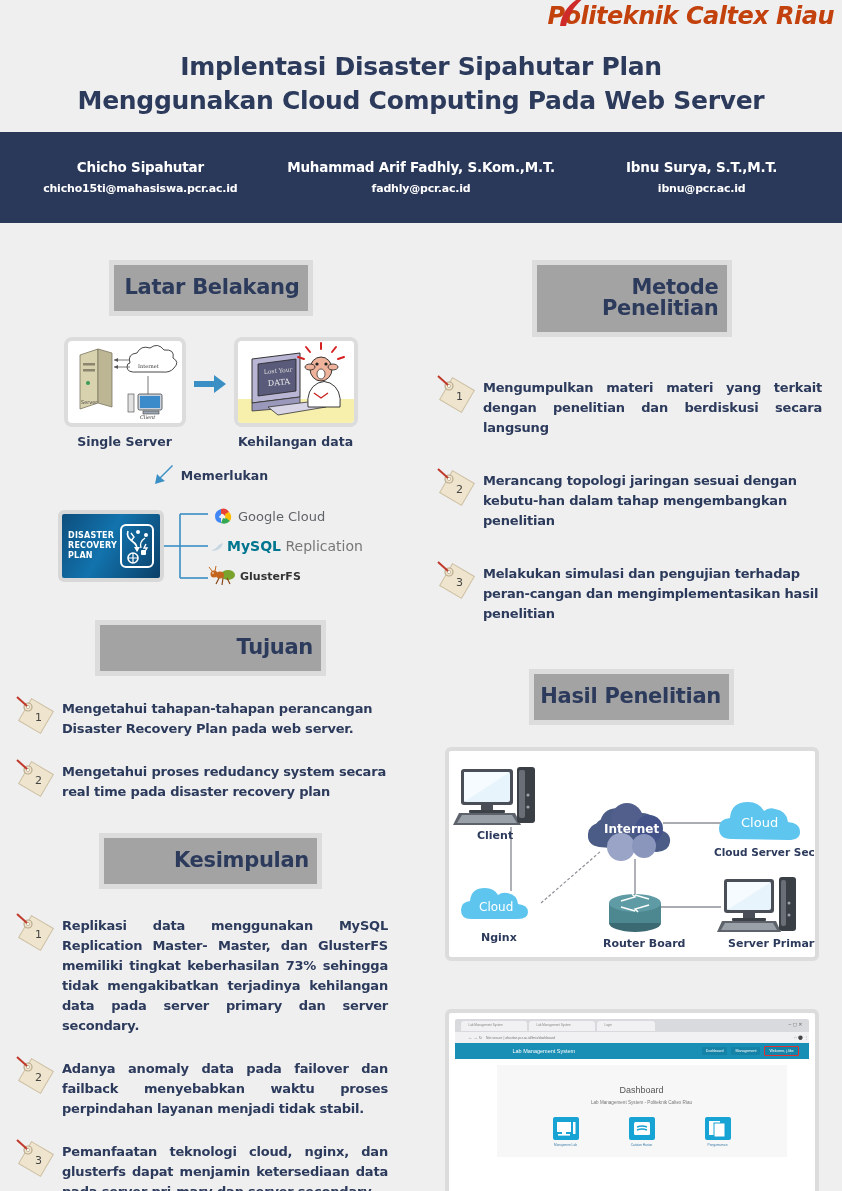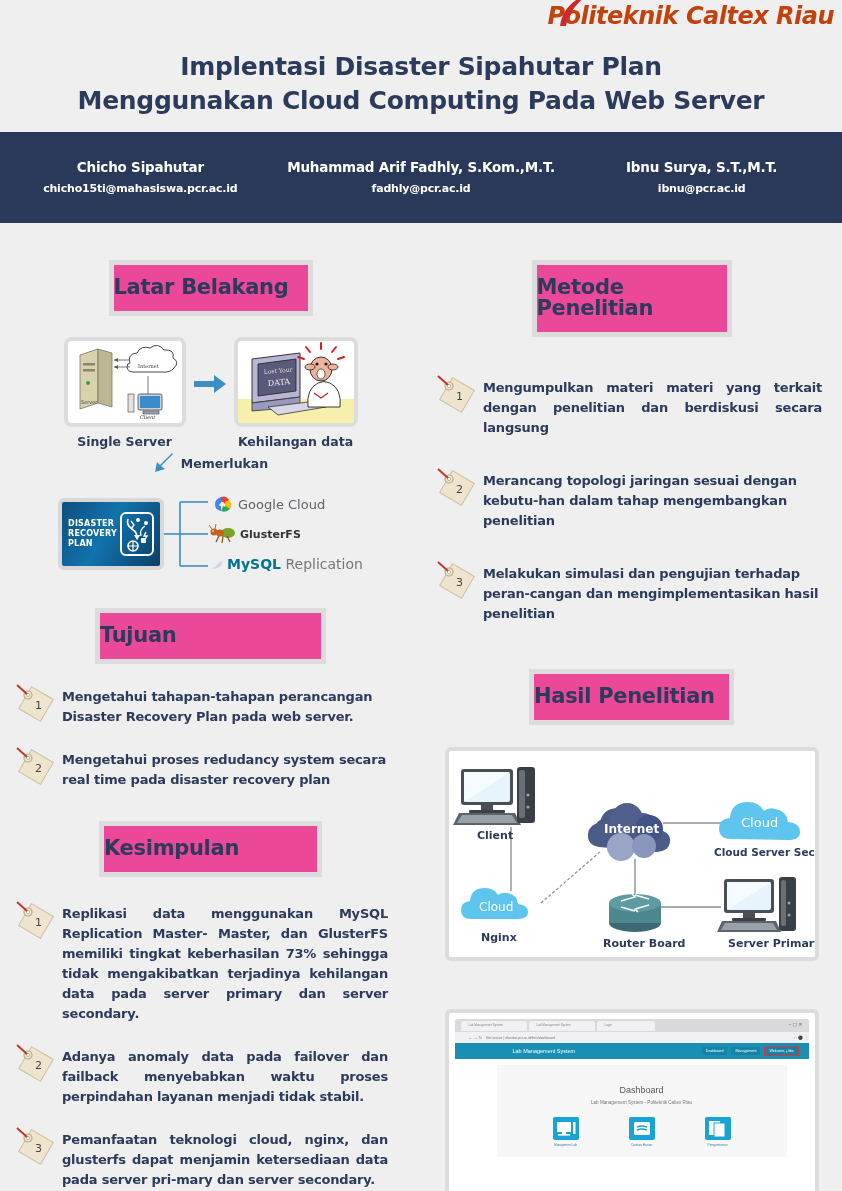--- a/index.html
+++ b/index.html
@@ -56,28 +56,28 @@
   }
 
   
   .content { position: relative; width: 842px; }
   .col-left  { position: absolute; left: 0;   top: 0; width: 421px; }
   .col-right { position: absolute; left: 421px; top: 0; width: 421px; }
 
   
   .sec-head-wrap { display: flex; justify-content: center; }
   .sec-head {
-    background: #ec4899;
+    background: #a3a3a3;
     border: 5px solid #dcdcdc;
     color: #2c3a5c;
     font-family: "DejaVu Sans", sans-serif;
     font-weight: bold;
     font-size: 21px;
     letter-spacing: -0.3px;
-    text-align: left;
+    text-align: right;
     padding: 12px 8px 13px 0;
     line-height: 1;
   }
   .sh-latar  { width: 204px; }
   .sh-metode { width: 200px; }
   .sh-tujuan { width: 231px; }
   .sh-hasil  { width: 205px; }
   .sh-kesimp { width: 223px; }
 
   
@@ -114,21 +114,21 @@
   .img-frame.wide { width: 124px; }
   .img-caption {
     margin-top: 7px;
     font-family: "DejaVu Sans", sans-serif;
     font-weight: bold; font-size: 12.5px; color: #2c3a5c;
   }
   .blue-arrow-h { color: #3a8fc4; font-size: 26px; line-height: 1; padding-bottom: 18px; }
 
   .memerlukan {
     display: flex; align-items: center; justify-content: center;
-    gap: 6px; margin-top: 4px;
+    gap: 6px; margin-top: 16px;
   }
   .memerlukan-label {
     font-family: "DejaVu Sans", sans-serif;
     font-weight: bold; font-size: 12.5px; color: #2c3a5c;
   }
 
   
   .drp-row { display: flex; align-items: center; justify-content: center; margin-top: 16px; }
   .drp-card {
     width: 106px; height: 72px;
@@ -365,35 +365,35 @@
         <div class="tech-item" style="height:30px;">
           <svg width="26" height="20" viewBox="0 0 26 20" style="margin-right:4px;">
             <path d="M13 3 q5 -2 8 3 l-4 4 q-2 -3 -5 -2 Z" fill="#ea4335"></path>
             <path d="M21 6 q4 4 1 9 l-5 -3 q1 -3 0 -4 Z" fill="#fbbc05"></path>
             <path d="M22 15 q-4 4 -9 2 l2 -5 q2 1 3 0 Z" fill="#34a853"></path>
             <path d="M13 17 q-6 -1 -6 -7 q0 -5 6 -7 l0 6 q-2 1 -2 2 q0 1 2 1 Z" fill="#4285f4"></path>
           </svg>
           <span class="tech-name gcloud">Google Cloud</span>
         </div>
         <div class="tech-item" style="height:30px;">
+          <svg width="16" height="14" viewBox="0 0 16 14" style="margin-right:3px;">
+            <path d="M2 11 q4 1 7 -3 q2 -3 6 -4 q-1 4 -4 6 q-4 3 -9 1 Z" fill="#c6d6e2"></path>
+          </svg>
+          <span class="tech-name"><span class="mysql-blue">MySQL</span><span> Replication</span></span>
+        </div>
+        <div class="tech-item" style="height:30px;">
           <svg width="30" height="22" viewBox="0 0 30 22" style="margin-right:2px;">
             <ellipse cx="20" cy="10" rx="7" ry="5" fill="#7aa32e"></ellipse>
             <ellipse cx="12" cy="10" rx="4" ry="3.5" fill="#c4651f"></ellipse>
             <circle cx="6" cy="9" r="3.5" fill="#c4651f"></circle>
             <circle cx="5" cy="8" r="0.8" fill="#fff"></circle>
             <path d="M4 6 l-3 -4 M7 6 l1 -5" stroke="#c4651f" stroke-width="1" fill="none"></path>
             <path d="M11 13 l-3 6 M15 13 l-1 7 M19 13 l3 6" stroke="#8a4a16" stroke-width="1.2" fill="none"></path>
           </svg>
           <span class="tech-name gluster">GlusterFS</span>
-        </div>
-        <div class="tech-item" style="height:30px;">
-          <svg width="16" height="14" viewBox="0 0 16 14" style="margin-right:3px;">
-            <path d="M2 11 q4 1 7 -3 q2 -3 6 -4 q-1 4 -4 6 q-4 3 -9 1 Z" fill="#c6d6e2"></path>
-          </svg>
-          <span class="tech-name"><span class="mysql-blue">MySQL</span><span> Replication</span></span>
         </div>
       </div>
     </div>
 
     <div style="padding-top:29px;" class="sec-head-wrap">
       <div class="sec-head sh-tujuan">Tujuan</div>
     </div>
 
     <div class="bullets" style="margin:18px 20px 0 14px;">
       <div class="bullet">

